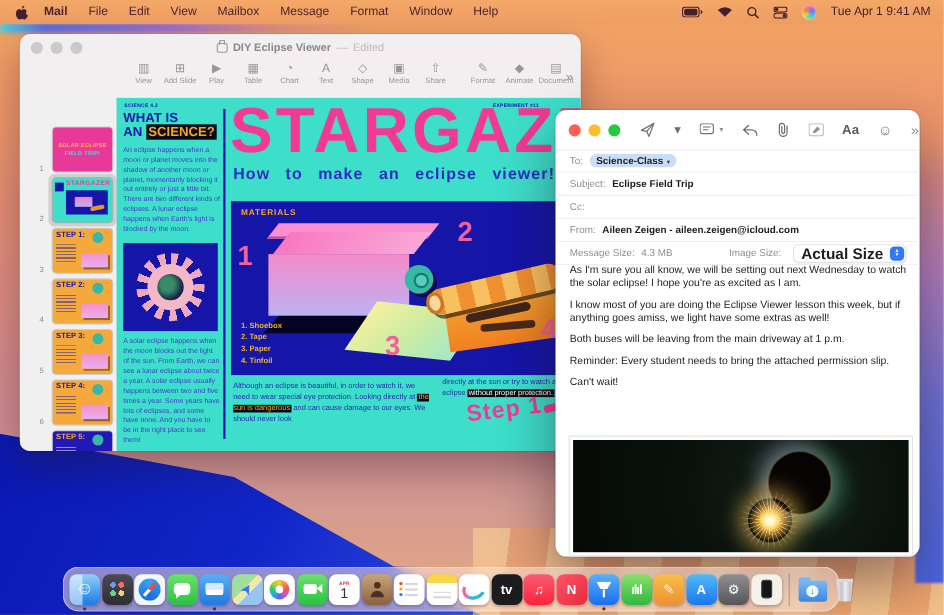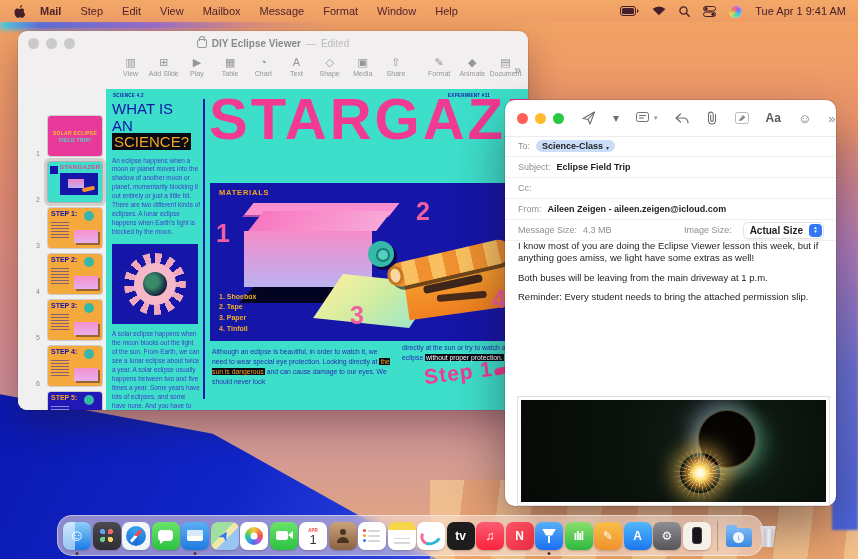--- a/index.html
+++ b/index.html
@@ -85,21 +85,21 @@
     background:repeating-linear-gradient(180deg,rgba(40,40,160,.55) 0 1px,transparent 1px 3px);}
   .th-step.dark .mini-text{background:repeating-linear-gradient(180deg,rgba(255,255,255,.5) 0 1px,transparent 1px 3px);}
   .th-step .mini-box{position:absolute;right:4px;bottom:5px;width:24px;height:13px;background:linear-gradient(180deg,#f590cc,#e8b0ec);box-shadow:2px 2px 0 rgba(0,0,30,.4);}
   .th-step .mini-tool{position:absolute;right:8px;top:3px;width:10px;height:10px;border-radius:50%;background:#35b8a8;}
 
   
   .kn-slide{position:absolute;left:88px;top:58px;right:0;bottom:0;background:var(--slide_teal);overflow:hidden;}
   .sl-code{position:absolute;left:7px;top:4px;font-size:4.5px;font-weight:bold;color:var(--slide_navy);letter-spacing:.3px;}
   .sl-exp{position:absolute;right:38px;top:4px;font-size:4.5px;font-weight:bold;color:var(--slide_navy);letter-spacing:.3px;}
   .sl-leftcol{position:absolute;left:6px;top:12px;width:88px;}
-  .sl-h1{font-size:15px;font-weight:400;color:var(--slide_navy);line-height:1.1;}
+  .sl-h1{font-size:12px;font-weight:700;color:var(--slide_navy);line-height:1.1;}
   .sl-h1 .hl{background:#0a0a14;color:var(--slide_orange);padding:0 2px;}
   .sl-p{font-size:6.4px;line-height:1.4;color:#4040c8;margin-top:6px;}
   .sl-sunbox{width:86px;height:80px;background:var(--slide_navy);margin-top:7px;position:relative;}
   .sun-spikes{position:absolute;left:50%;top:50%;width:62px;height:62px;transform:translate(-50%,-50%);border-radius:50%;
     background:repeating-conic-gradient(#f0a8bc 0 14deg,transparent 14deg 28deg);}
   .sun-disc{position:absolute;left:50%;top:50%;width:42px;height:42px;transform:translate(-50%,-50%);border-radius:50%;background:#f5b8c8;}
   .sun-core{position:absolute;left:50%;top:50%;width:24px;height:24px;transform:translate(-50%,-50%);border-radius:50%;
     background:radial-gradient(circle at 38% 40%,#3a8a6a 0 30%,#14203e 70%);}
   .sl-divider{position:absolute;left:97px;top:10px;width:2px;height:300px;background:var(--slide_navy);}
   .sl-title{position:absolute;left:103px;top:-4px;font-size:58px;font-weight:800;color:var(--slide_pink);letter-spacing:3px;white-space:nowrap;}
@@ -146,21 +146,21 @@
   .m-ic.overflow{margin-left:auto;margin-right:14px;font-size:13px;color:#8e8e93;}
   .mail-fields{position:absolute;left:0;top:36px;width:100%;}
   .mf-row{height:20px;display:flex;align-items:center;padding-left:13px;border-bottom:1px solid #efefef;font-size:9px;position:relative;}
   .mf-label{color:#8e8e93;margin-right:6px;}
   .mf-value{color:#1d1d1f;font-weight:bold;}
   .to-pill{background:#c9ddf8;border-radius:8px;padding:1px 6px;font-weight:bold;color:#1d1d1f;display:flex;align-items:flex-end;gap:3px;}
   .to-pill .chev{font-size:6px;color:#3a3a40;}
   .img-size-group{position:absolute;right:12px;top:0;height:20px;display:flex;align-items:center;gap:5px;}
   .size-select{display:flex;align-items:center;background:#fff;border:1px solid #e3e3e6;border-radius:5px;height:15px;padding-left:6px;gap:5px;
     box-shadow:0 1px 1px rgba(0,0,0,.06);}
-  .size-select .val{font-size:10px;font-weight:bold;color:#1d1d1f;}
+  .size-select .val{font-size:14px;font-weight:bold;color:#1d1d1f;}
   .size-stepper{width:13px;height:13px;margin:0 1px;background:#3478f6;border-radius:4px;display:flex;flex-direction:column;align-items:center;justify-content:center;color:#fff;line-height:4.5px;font-size:4.5px;}
   .mail-body{position:absolute;left:13px;top:140px;width:308px;font-size:9.5px;line-height:1.3;color:#1d1d1f;}
   .mail-body p{margin:0 0 7px 0;}
   .mail-photo{position:absolute;left:12px;top:296px;width:305px;height:102px;background:#fdfdfd;border:1px solid #e2e2e2;padding:3px;}
   .eclipse-inner{position:relative;width:100%;height:100%;overflow:hidden;
     background:radial-gradient(circle at 66% 42%,#14221a 0%,#0a120c 45%,#060a07 100%);}
   .moon{position:absolute;left:58%;top:10%;width:56px;height:56px;border-radius:50%;background:#070503;
     box-shadow:0 0 16px 5px rgba(140,220,180,.30),-8px -8px 18px 2px rgba(180,150,230,.28),10px 6px 20px 2px rgba(90,200,150,.25),-6px 12px 14px rgba(240,150,70,.3),inset 0 0 6px rgba(0,0,0,.9);
     border:1px solid rgba(250,200,130,.3);}
   .flare{position:absolute;left:52%;top:52%;width:40px;height:40px;border-radius:50%;
@@ -262,21 +262,21 @@
 
 <div class="menubar">
   <span class="apple">
     <svg viewBox="0 0 170 200">
         <path d="M150 72c-20-26-56-23-71-5C64 49 28 46 11 72c-22 31-8 92 21 117 12 11 25 11 38 4 10-6 20-6 30 0 13 7 26 7 38-4 15-13 26-34 29-51-26-10-31-46-17-66z"></path>
         <path d="M84 44c-2-21 13-39 33-43 4 21-13 41-33 43z"></path>
       </svg>
   </span>
   <div class="menu-items" id="menu-items">
       <span class="active">Mail</span>
-      <span>Step</span>
+      <span>File</span>
       <span>Edit</span>
       <span>View</span>
       <span>Mailbox</span>
       <span>Message</span>
       <span>Format</span>
       <span>Window</span>
       <span>Help</span>
     </div>
   <div class="menu-status">
     <span>
@@ -451,20 +451,21 @@
       <div class="sl-sunbox">
         <div class="sun-spikes"></div>
         <div class="sun-disc"></div>
         <div class="sun-core"></div>
       </div>
       <div class="sl-p">A solar eclipse happens when the moon blocks out the light of the sun. From Earth, we can see a lunar eclipse about twice a year. A solar eclipse usually happens between two and five times a year. Some years have lots of eclipses, and some have none. And you have to be in the right place to see them!</div>
     </div>
 
     <div class="sl-divider"></div>
     <div class="sl-title">STARGAZER</div>
+    <div class="sl-sub">How to make an eclipse viewer!</div>
 
     <div class="sl-panel">
       <div class="sl-materials">MATERIALS</div>
       <div class="ill-shadow"></div>
       <div class="ill-lid"></div>
       <div class="ill-boxtop"></div>
       <div class="ill-boxfront"></div>
       <div class="ill-tape"></div>
       <div class="ill-paper"></div>
       <div class="ill-sheet"></div>
@@ -568,23 +569,25 @@
           <span class="size-stepper">
               <span>▲</span>
               <span>▼</span>
             </span>
         </span>
       </span>
     </div>
   </div>
 
   <div class="mail-body" id="mail-body">
+      <p>As I'm sure you all know, we will be setting out next Wednesday to watch the solar eclipse! I hope you're as excited as I am.</p>
       <p>I know most of you are doing the Eclipse Viewer lesson this week, but if anything goes amiss, we light have some extras as well!</p>
       <p>Both buses will be leaving from the main driveway at 1 p.m.</p>
       <p>Reminder: Every student needs to bring the attached permission slip.</p>
+      <p>Can't wait!</p>
     </div>
 
   <div class="mail-photo">
     <div class="eclipse-inner">
       <div class="moon"></div>
       <div class="flare"></div>
     </div>
   </div>
 </div>
 

